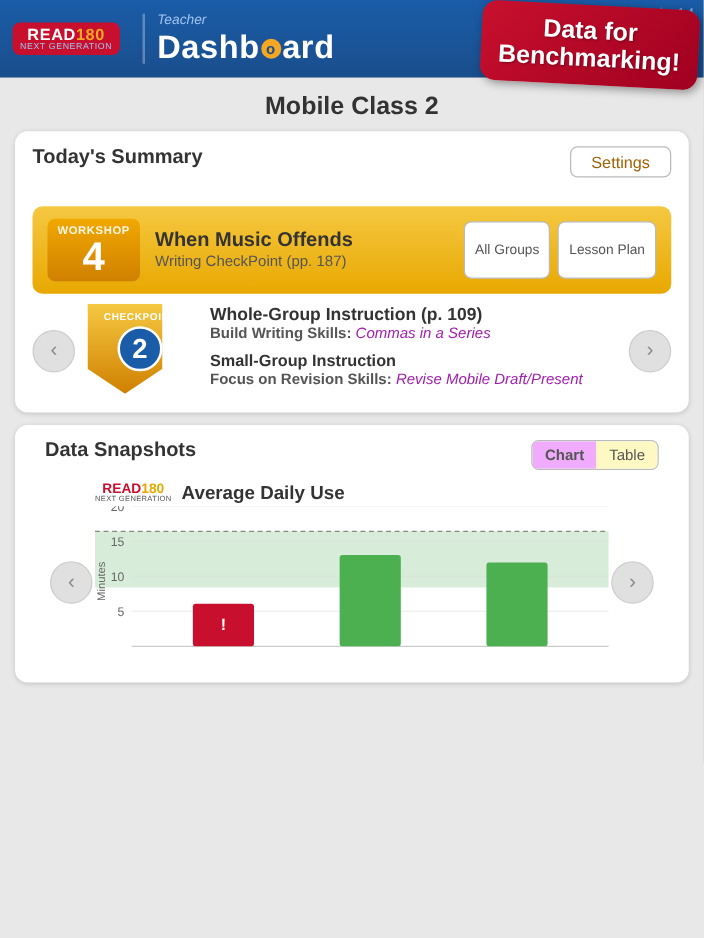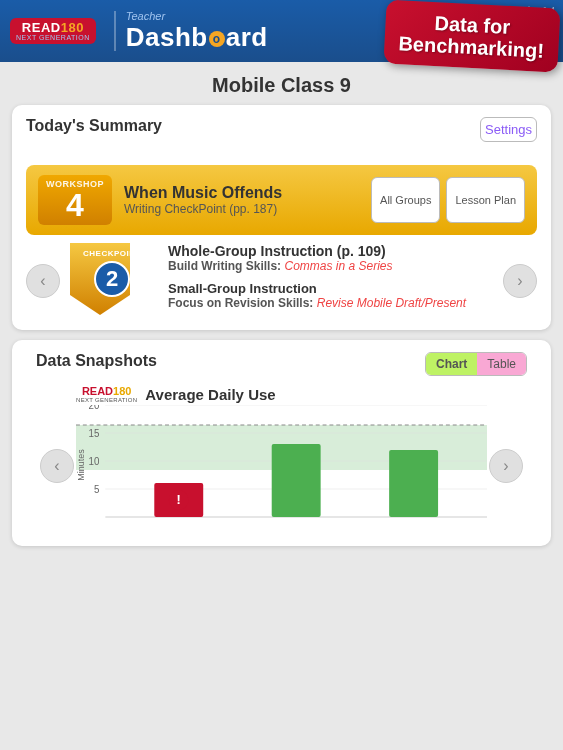--- a/index.html
+++ b/index.html
@@ -149,23 +149,23 @@
     }
     .card-title {
       font-size: 16px;
       font-weight: bold;
       color: #333;
     }
     .settings-btn {
       background: white;
       border: 1.5px solid #bbb;
       border-radius: 6px;
-      padding: 4px 4px;
+      padding: 4px 16px;
       font-size: 13px;
-      color: #8b5cf6;
+      color: #a16207;
       cursor: pointer;
     }
 
     
     .workshop-banner {
       background: linear-gradient(180deg, #f5c842 0%, #e8a800 100%);
       border-radius: 8px;
       padding: 10px 12px;
       display: flex;
       align-items: center;
@@ -261,21 +261,21 @@
       font-weight: bold;
       color: #333;
     }
     .instruction-sub {
       font-size: 12px;
       color: #555;
       margin-bottom: 8px;
     }
     .instruction-italic {
       font-style: italic;
-      color: #ef4444;
+      color: #a21caf;
     }
     .instruction-small-heading {
       font-size: 13px;
       font-weight: bold;
       color: #333;
     }
 
     
     .snapshots-card {
       background: white;
@@ -289,25 +289,25 @@
       display: flex;
       border: 1.5px solid #bbb;
       border-radius: 6px;
       overflow: hidden;
     }
     .toggle-btn {
       padding: 4px 10px;
       font-size: 12px;
       cursor: pointer;
       border: none;
-      background: #f9a8d4;
+      background: #fef9c3;
       color: #555;
     }
     .toggle-btn.active {
-      background: #bef264;
+      background: #f0abfc;
       font-weight: bold;
     }
 
     
     .chart-area {
       position: relative;
       margin-top: 8px;
       height: 160px;
       overflow: hidden;
     }
@@ -355,21 +355,21 @@
 <div class="promo-badge">
   <div class="promo-badge-text">
     <span>Data for</span><br>
     <span>Benchmarking!</span>
   </div>
 </div>
 
 <div class="main-content">
 
   <div class="page-title-bar">
-    <div class="page-title">Mobile Class 9</div>
+    <div class="page-title">Mobile Class 2</div>
   </div>
 
   <div class="card">
     <div class="card-header">
       <div class="card-title">Today's Summary</div>
       <button class="settings-btn">Settings</button>
     </div>
 
     <div class="workshop-banner">
       <div class="workshop-number">

